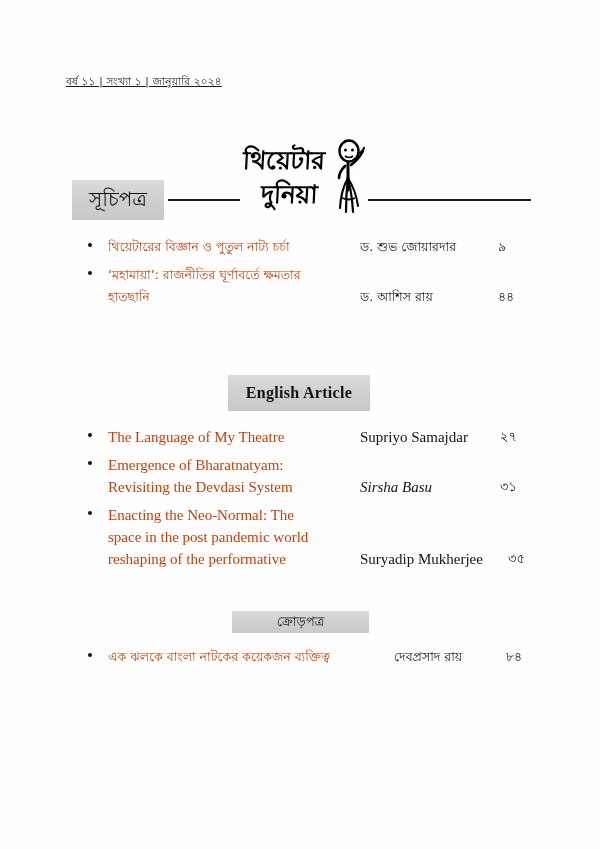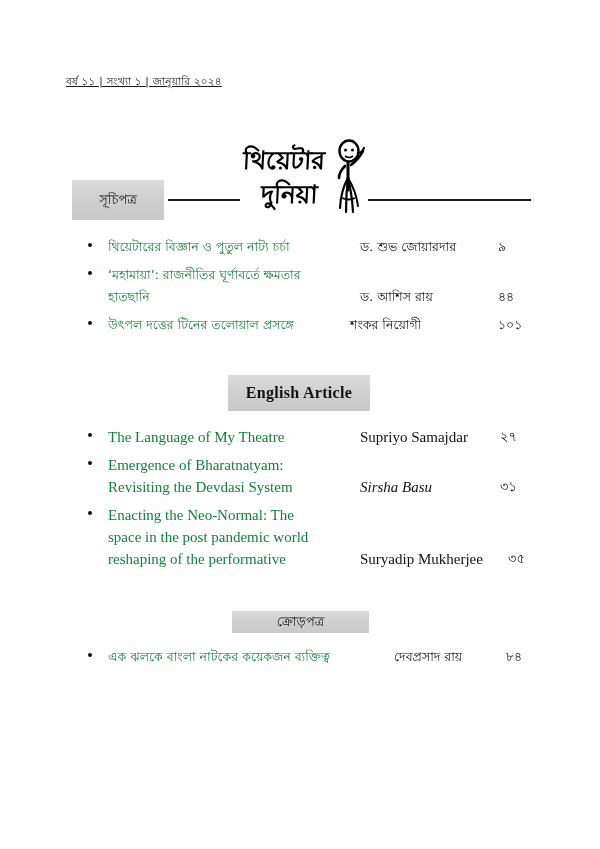--- a/index.html
+++ b/index.html
@@ -48,21 +48,21 @@
     top: 112px;
     width: 92px;
     height: 40px;
     background: linear-gradient(180deg,#dcdcdc 0%, #cfcfcf 45%, #c9c9c9 100%);
     display: flex;
     align-items: center;
     justify-content: center;
   }
   .suchipotro-box span {
     font-family: Liberation Mono, monospace;
-    font-size: 13px;
+    font-size: 20px;
     color: #111;
     font-weight: 500;
   }
 
   .rule-left {
     position: absolute;
     left: 168px;
     top: 131px;
     width: 72px;
     height: 1.6px;
@@ -165,21 +165,21 @@
     background: #111;
   }
 
   .erow {
     display: flex;
     align-items: baseline;
   }
   .etitle {
     flex: 0 0 auto;
     padding-left: 20px;
-    color: #15803d;
+    color: #c2410c;
   }
   .eauthor {
     position: absolute;
     color: #111;
     white-space: nowrap;
   }
   .epage {
     position: absolute;
     color: #111;
     white-space: nowrap;
@@ -278,30 +278,20 @@
       <div class="erow">
         <div class="etitle">
           <span>‘মহামায়া’: রাজনীতির ঘূর্ণাবর্তে ক্ষমতার</span>
           <span class="line2">হাতছানি</span>
         </div>
       </div>
       <span class="eauthor" style="top:22px;">ড. আশিস রায়</span>
       <span class="epage" style="top:22px;">৪৪</span>
     </div>
 
-    <div class="entry bn-entry">
-      <span class="bullet"></span>
-      <div class="erow">
-        <div class="etitle">
-          <span>উৎপল দত্তের টিনের তলোয়াল প্রসঙ্গে</span>
-        </div>
-      </div>
-      <span class="eauthor" style="top:0;left:262px;">শংকর নিয়োগী</span>
-      <span class="epage" style="top:0;">১০১</span>
-    </div>
   </div>
 
   <div class="section-head en" id="sec-english">
     <span class="sh-label">English Article</span>
   </div>
 
   <div class="entries" id="list-en">
 
     <div class="entry en-entry">
       <span class="bullet"></span>

